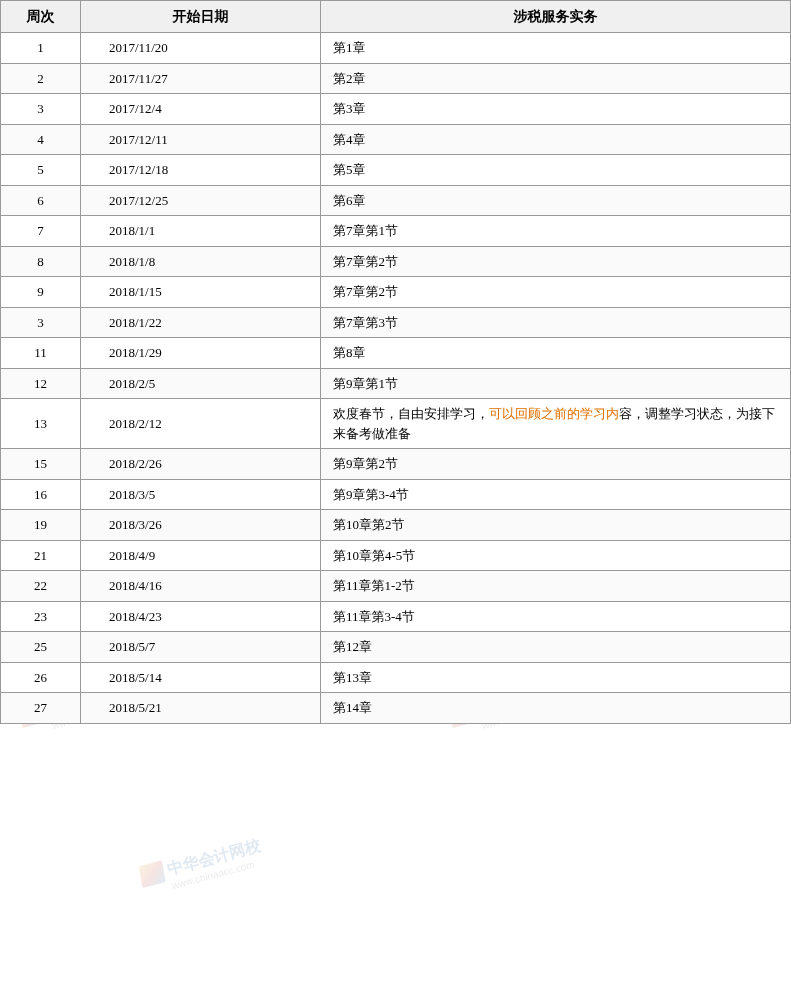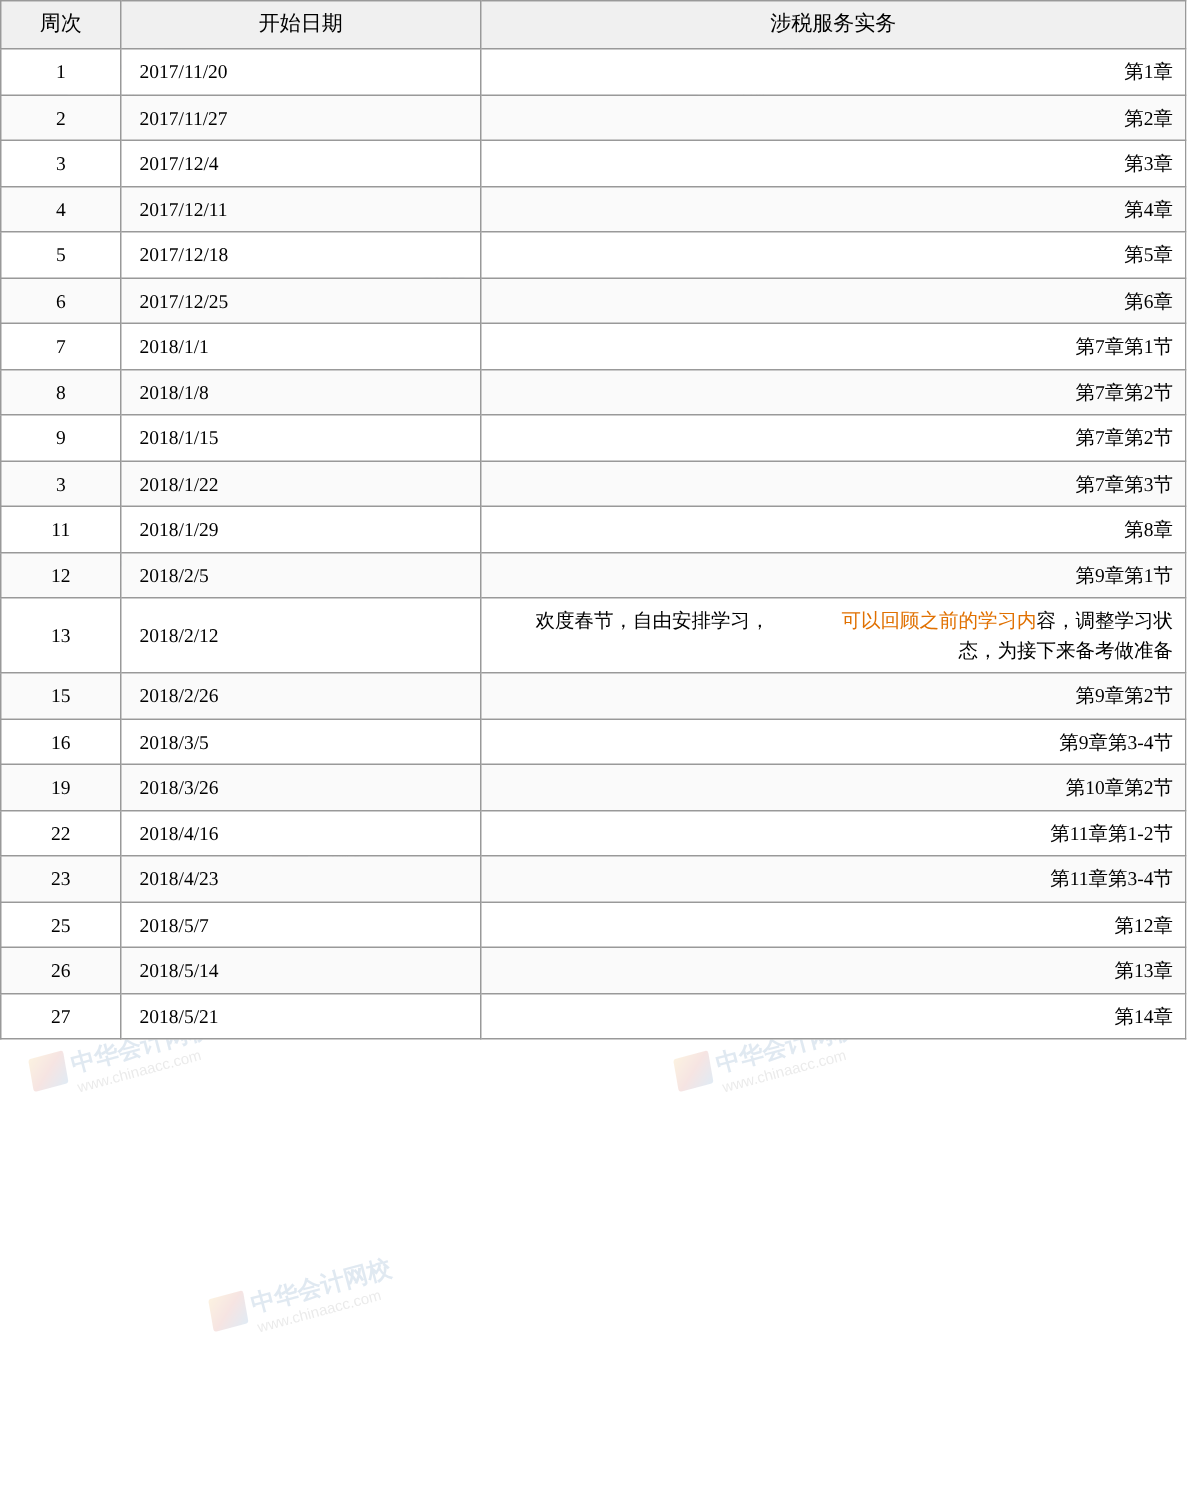--- a/index.html
+++ b/index.html
@@ -44,42 +44,41 @@
       table-layout: fixed;
     }
     th, td {
       border: 1px solid #999;
       padding: 5px 8px;
       vertical-align: middle;
       line-height: 1.5;
     }
     th {
       background-color: #f0f0f0;
-      font-weight: normal;
+      font-weight: bold;
       text-align: center;
       font-size: 14px;
     }
     td:first-child {
       text-align: center;
       width: 80px;
     }
     td:nth-child(2) {
       width: 240px;
       text-align: left;
-      padding-left: 12px;
+      padding-left: 28px;
     }
     td:nth-child(3) {
-      text-align: right;
+      text-align: left;
       padding-left: 12px;
     }
     th:first-child { width: 80px; }
     th:nth-child(2) { width: 240px; }
     .highlight-text {
       color: #e07000;
-      margin-left: 48px;
     }
     tr:nth-child(even) td {
       background-color: #fafafa;
     }
     tr:nth-child(odd) td {
       background-color: #ffffff;
     }
   </style>
 </head>
 <body>
@@ -181,20 +180,25 @@
           <td>16</td>
           <td>2018/3/5</td>
           <td>第9章第3-4节</td>
         </tr>
         <tr>
           <td>19</td>
           <td>2018/3/26</td>
           <td>第10章第2节</td>
         </tr>
         <tr>
+          <td>21</td>
+          <td>2018/4/9</td>
+          <td>第10章第4-5节</td>
+        </tr>
+        <tr>
           <td>22</td>
           <td>2018/4/16</td>
           <td>第11章第1-2节</td>
         </tr>
         <tr>
           <td>23</td>
           <td>2018/4/23</td>
           <td>第11章第3-4节</td>
         </tr>
         <tr>

